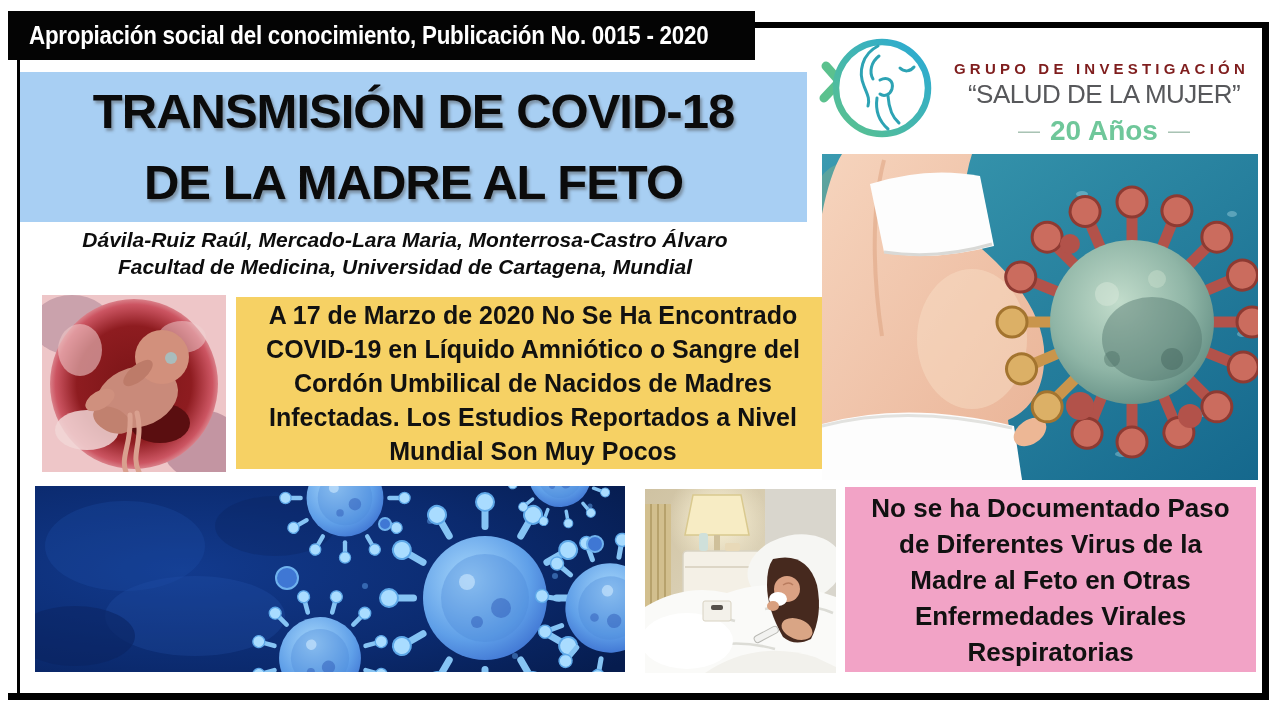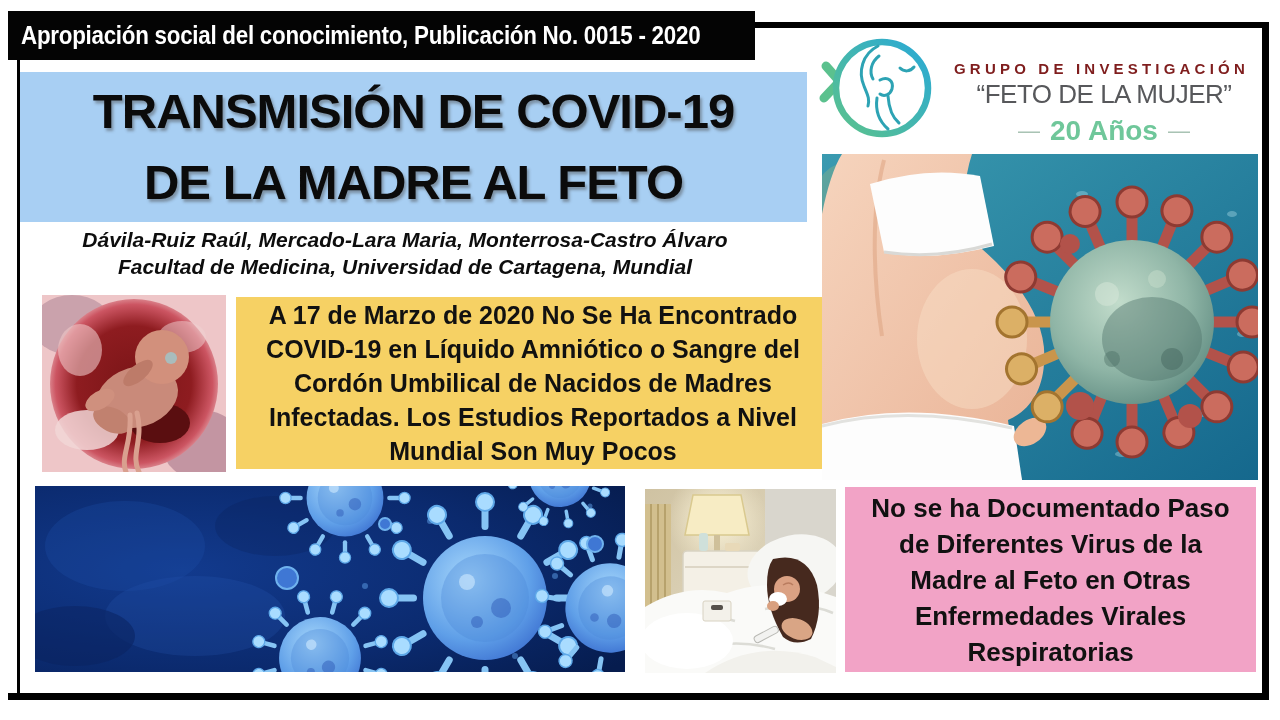--- a/index.html
+++ b/index.html
@@ -10,21 +10,21 @@
 
   
   .frame{background:#000;}
   #frame-top{left:750px;top:22px;width:519px;height:6px;}
   #frame-right{left:1262px;top:22px;width:7px;height:678px;}
   #frame-bottom{left:8px;top:693px;width:1261px;height:7px;}
   #frame-left{left:17px;top:58px;width:3px;height:636px;}
 
   
   #banner{left:8px;top:11px;width:747px;height:49px;background:#040404;
-          display:flex;align-items:center;padding-left:13px;overflow:hidden;}
+          display:flex;align-items:center;padding-left:21px;overflow:hidden;}
   #banner .txt{color:#fff;font-weight:700;font-size:26px;white-space:nowrap;
                letter-spacing:-0.3px;transform:scaleX(0.86);transform-origin:left center;}
 
   
   #logo-icon{left:816px;top:34px;width:130px;height:112px;}
   #logo-text{left:948px;top:55px;width:312px;height:95px;}
   #logo-line1{position:absolute;left:6px;top:5px;width:300px;font-size:15px;font-weight:600;
               letter-spacing:4.2px;color:#7f1d1d;white-space:nowrap;}
   #logo-line2{position:absolute;left:0;top:24px;width:312px;font-size:26px;font-weight:400;
               color:#57585b;white-space:nowrap;letter-spacing:-0.5px;text-align:center;}
@@ -90,30 +90,30 @@
       <path d="M63,22 C55,28 53,38 57,45"></path>
       <path d="M64,46 c8,-4 14,1 12,9 c-2,6 -8,8 -12,5"></path>
       <path d="M61,64 c-2,14 3,24 11,31"></path>
       <path d="M72,62 c1,14 5,22 11,27"></path>
       <path d="M84,34 c4,4 10,4 14,-1"></path>
     </g>
   </svg>
 </div>
 <div class="abs" id="logo-text">
   <div id="logo-line1">GRUPO DE INVESTIGACIÓN</div>
-  <div id="logo-line2">“FETO DE LA MUJER”</div>
+  <div id="logo-line2">“SALUD DE LA MUJER”</div>
   <div id="logo-line3">
     <span class="dash">—</span>
     <span class="yrs">20 Años</span>
     <span class="dash">—</span>
   </div>
 </div>
 
 <div class="abs" id="title-box">
-  <div class="txt prewrap">TRANSMISIÓN DE COVID-19
+  <div class="txt prewrap">TRANSMISIÓN DE COVID-18
 DE LA MADRE AL FETO</div>
 </div>
 
 <div class="abs prewrap" id="authors">Dávila-Ruiz Raúl, Mercado-Lara Maria, Monterrosa-Castro Álvaro
 Facultad de Medicina, Universidad de Cartagena, Mundial</div>
 
 <div class="abs photo" id="fetus-photo">
   <svg viewBox="0 0 184 177" preserveAspectRatio="none">
     <defs>
       <radialGradient id="fw-ring" cx="0.5" cy="0.5" r="0.55">

